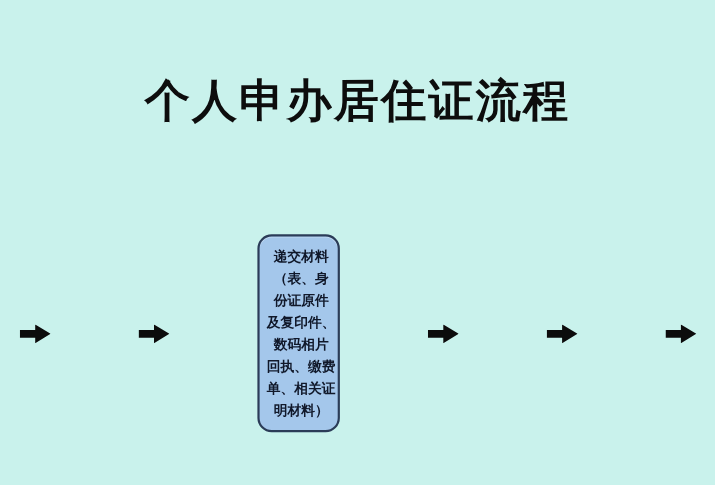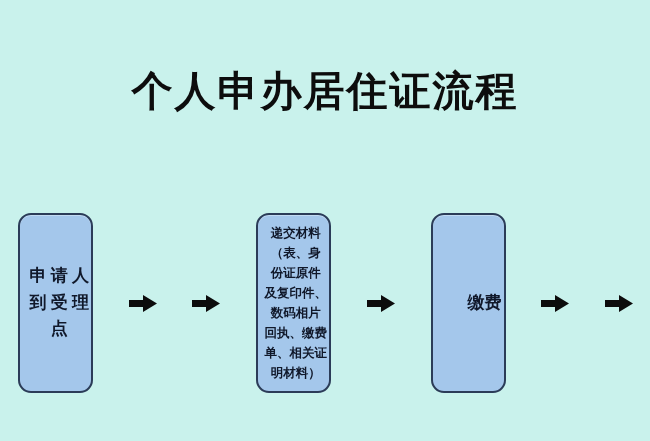--- a/index.html
+++ b/index.html
@@ -88,25 +88,20 @@
 </style>
 </head>
 <body>
 
 <div>
 
   <h1 class="page-title">个人申办居住证流程</h1>
 
   <div class="flow-row">
 
-    <div class="flow-box">
-      <span class="box-text">申 请 人
-到 受 理
-点</span>
-    </div>
 
     <span class="flow-arrow">
       <svg viewBox="0 0 28 17" xmlns="http://www.w3.org/2000/svg" aria-hidden="true">
         <path d="M0,5 H14 V0 L28,8.5 L14,17 V12 H0 Z"></path>
       </svg>
     </span>
 
 
     <span class="flow-arrow">
       <svg viewBox="0 0 28 17" xmlns="http://www.w3.org/2000/svg" aria-hidden="true">
@@ -124,23 +119,20 @@
 单、相关证
 明材料）</span>
     </div>
 
     <span class="flow-arrow">
       <svg viewBox="0 0 28 17" xmlns="http://www.w3.org/2000/svg" aria-hidden="true">
         <path d="M0,5 H14 V0 L28,8.5 L14,17 V12 H0 Z"></path>
       </svg>
     </span>
 
-    <div class="flow-box">
-      <span class="box-text">缴费</span>
-    </div>
 
     <span class="flow-arrow">
       <svg viewBox="0 0 28 17" xmlns="http://www.w3.org/2000/svg" aria-hidden="true">
         <path d="M0,5 H14 V0 L28,8.5 L14,17 V12 H0 Z"></path>
       </svg>
     </span>
 
 
     <span class="flow-arrow">
       <svg viewBox="0 0 28 17" xmlns="http://www.w3.org/2000/svg" aria-hidden="true">

